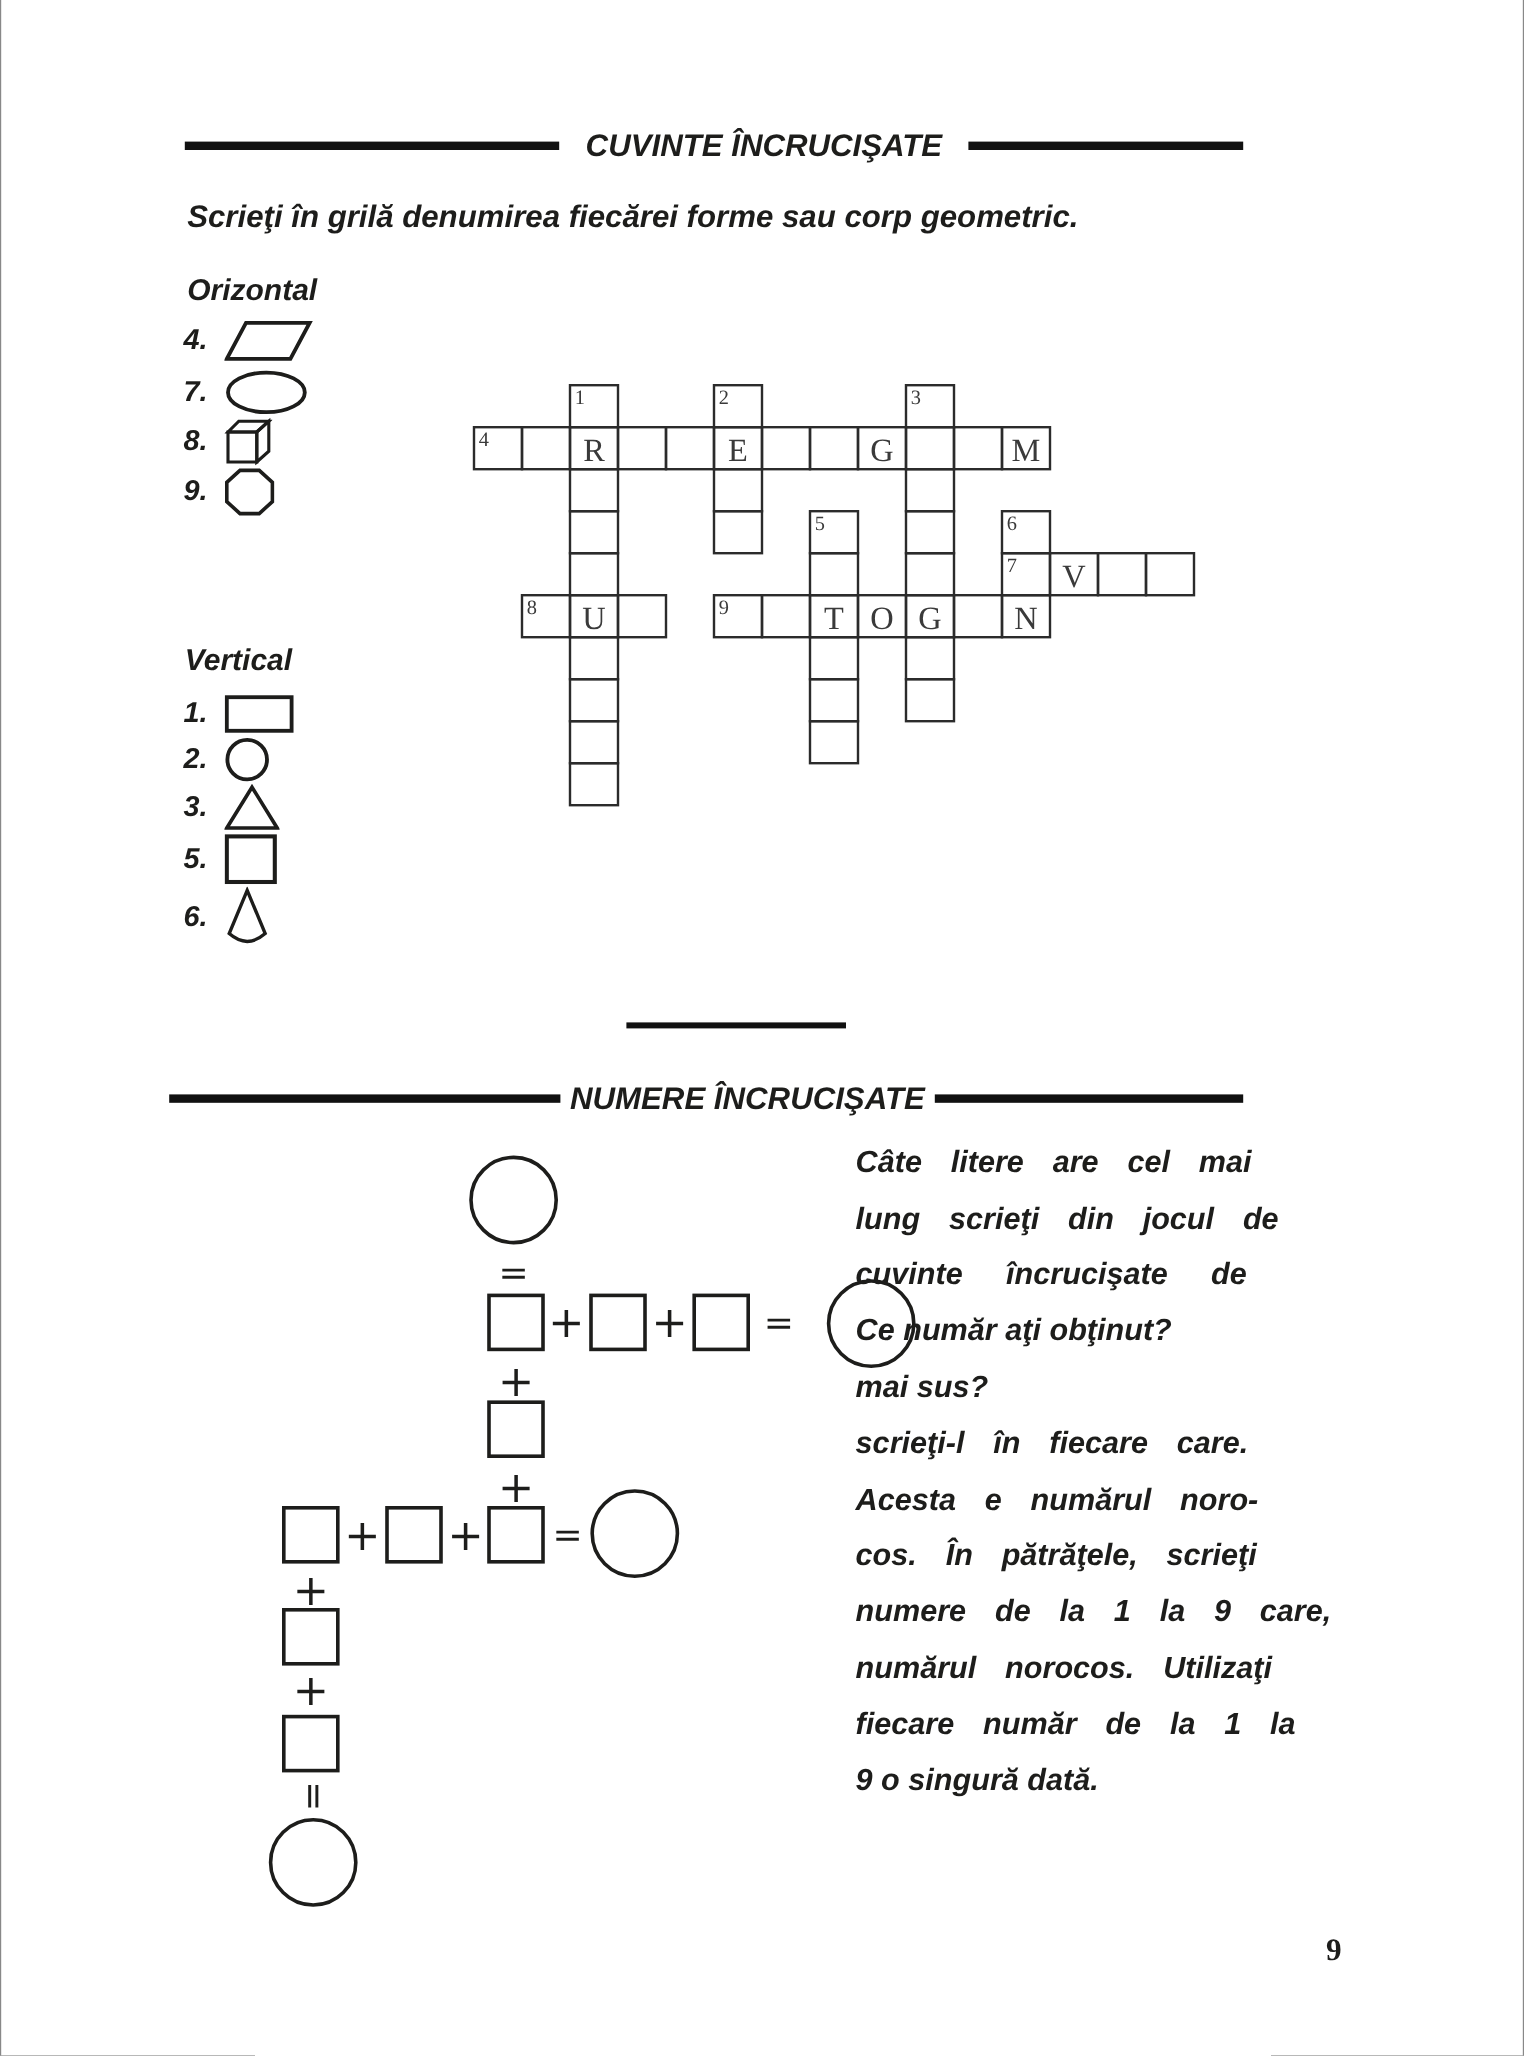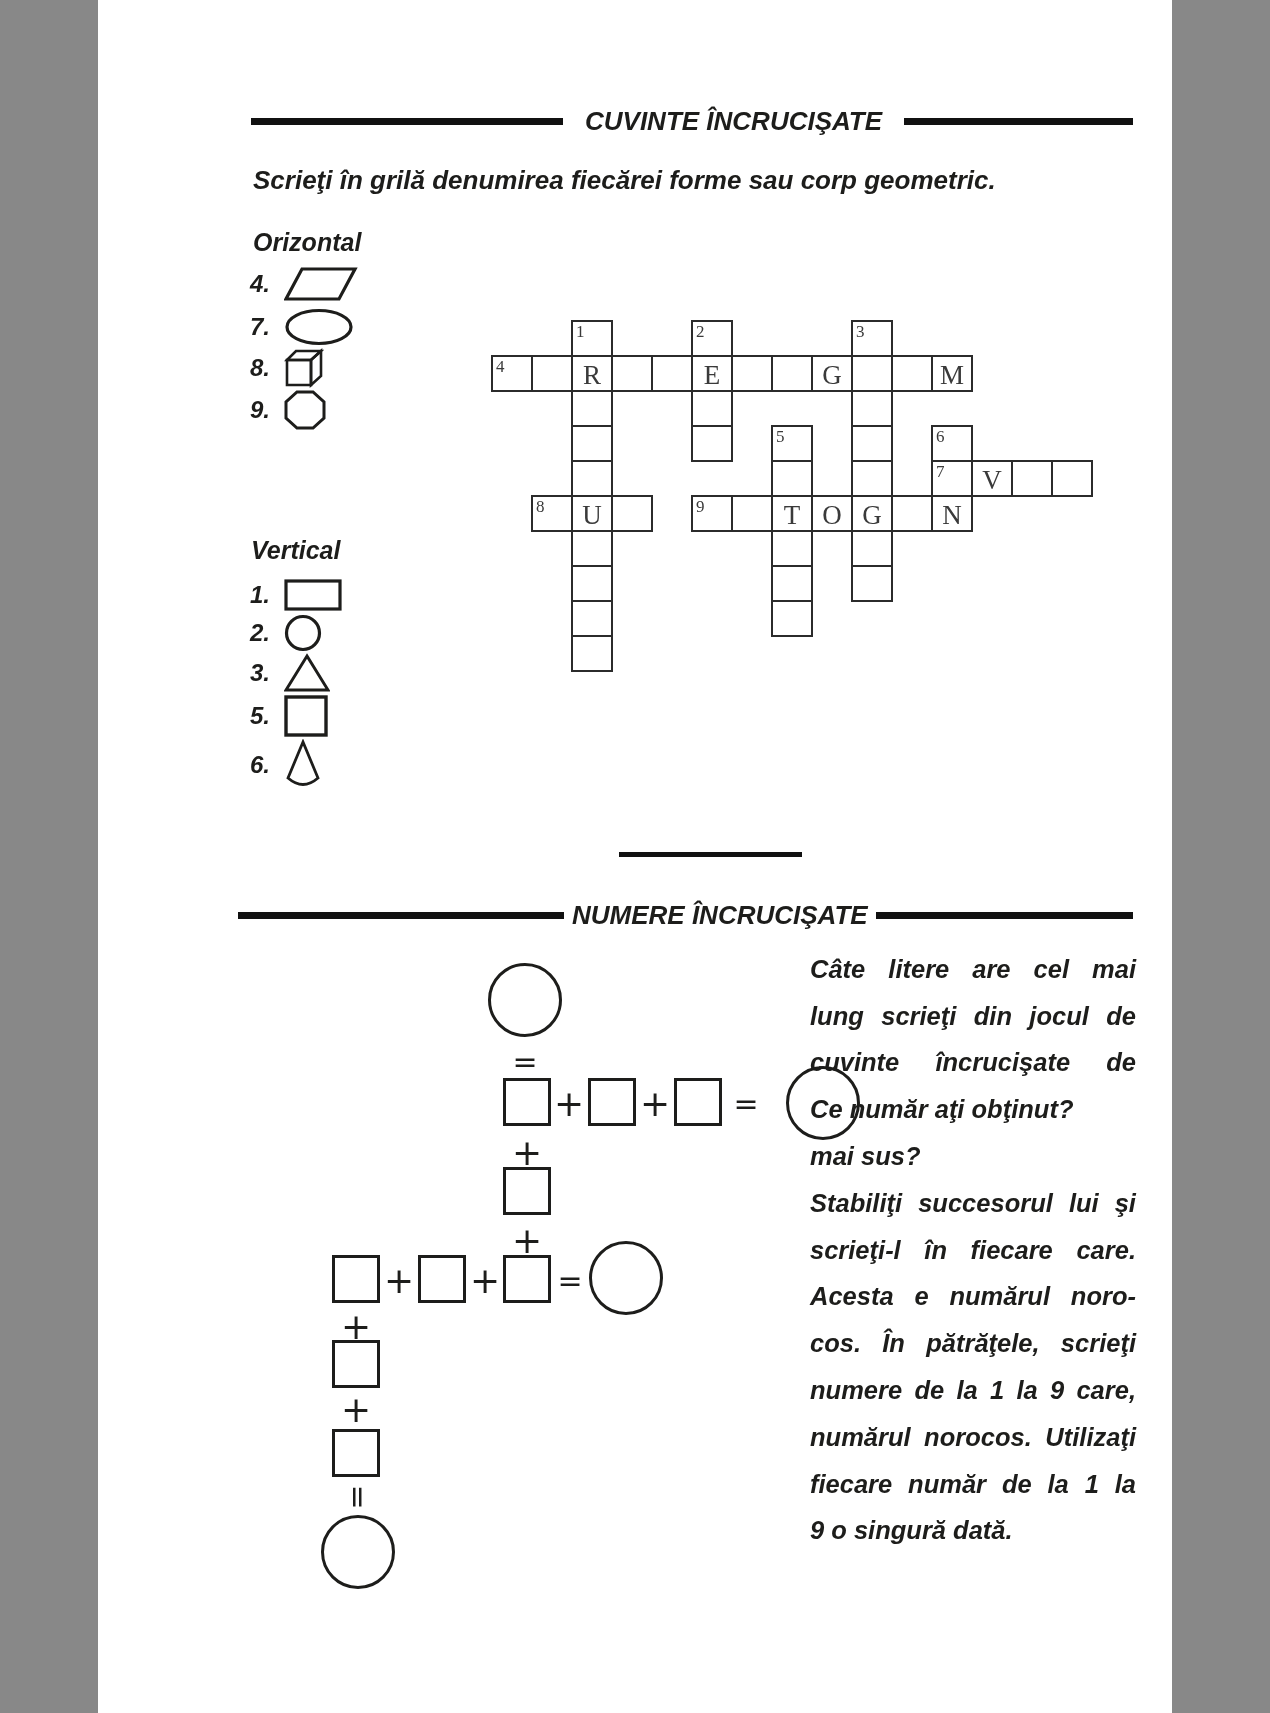--- a/index.html
+++ b/index.html
@@ -1,17 +1,17 @@
 <!DOCTYPE html>
 <html><head>
 <meta charset="utf-8">
 <style>
   html,body{margin:0;padding:0;background:#888;}
   .page{
-    position:relative;width:1074px;height:1713px;background:#ffffff;
+    position:relative;width:1268px;height:1713px;background:#ffffff;
     font-family:"Liberation Sans",sans-serif;color:#1d1d1b;overflow:hidden;
     margin:0 auto;
   }
   .rule{background:#111;height:7px;}
   .hdr{position:absolute;display:flex;align-items:center;}
   .hdr .title{font-weight:bold;font-style:italic;font-size:26px;letter-spacing:0;white-space:nowrap;}
   .instruction{position:absolute;left:155px;top:165px;width:800px;
     font-weight:bold;font-style:italic;font-size:26px;}
   .subhead{position:absolute;font-weight:bold;font-style:italic;font-size:25px;}
   .shape-list{position:absolute;display:flex;flex-direction:column;}
@@ -36,21 +36,21 @@
   
   .npz-square{position:absolute;width:48px;height:48px;box-sizing:border-box;border:3px solid #1d1d1b;}
   .npz-circle{position:absolute;width:74px;height:74px;box-sizing:border-box;border:3px solid #1d1d1b;border-radius:50%;}
   .npz-op{position:absolute;transform:translate(-50%,-50%);font-size:36px;font-weight:500;color:#1d1d1b;font-family:"DejaVu Sans",sans-serif;}
   .npz-op.eq{font-size:30px;}
   .npz-op.rot{transform:translate(-50%,-50%) rotate(90deg);}
   
   .txtblock{position:absolute;left:712px;top:946px;width:326px;}
   .txtline{
     height:46.8px;display:flex;align-items:center;
-    font-weight:bold;font-style:italic;font-size:25.5px;white-space:pre;
+    font-weight:bold;font-style:italic;font-size:25.5px;white-space:pre;gap:24px;
   }
   .txtline.just{justify-content:space-between;}
   .divider-short{position:absolute;background:#111;height:5px;}
   .pagenum{position:absolute;font-family:"Liberation Serif",serif;font-weight:bold;font-size:26px;}
 </style>
 </head>
 <body>
 
 <div class="page">
 
@@ -269,21 +269,20 @@
       <span class="npz-op eq rot" style="position: absolute; left: 260px; top: 1497px;">=</span>
       <div class="npz-circle" style="left: 223px; top: 1515px;"></div>
     </div>
 
   <div class="txtblock">
       <div class="txtline just"><span>Câte</span><span>litere</span><span>are</span><span>cel</span><span>mai</span></div>
       <div class="txtline just"><span>lung</span><span>scrieţi</span><span>din</span><span>jocul</span><span>de</span></div>
       <div class="txtline just"><span>cuvinte</span><span>încrucişate</span><span>de</span></div>
       <div class="txtline">Ce număr aţi obţinut?</div>
       <div class="txtline">mai sus?</div>
-      <div class="txtline just"><span>Stabiliţi</span><span>succesorul</span><span>lui</span><span>şi</span></div>
       <div class="txtline just"><span>scrieţi-l</span><span>în</span><span>fiecare</span><span>care.</span></div>
       <div class="txtline just"><span>Acesta</span><span>e</span><span>numărul</span><span>noro-</span></div>
       <div class="txtline just"><span>cos.</span><span>În</span><span>pătrăţele,</span><span>scrieţi</span></div>
       <div class="txtline just"><span>numere</span><span>de</span><span>la</span><span>1</span><span>la</span><span>9</span><span>care,</span></div>
       <div class="txtline just"><span>numărul</span><span>norocos.</span><span>Utilizaţi</span></div>
       <div class="txtline just"><span>fiecare</span><span>număr</span><span>de</span><span>la</span><span>1</span><span>la</span></div>
       <div class="txtline">9 o singură dată.</div>
     </div>
 
   <div class="pagenum" style="left:1104px;top:1610px;">9</div>

